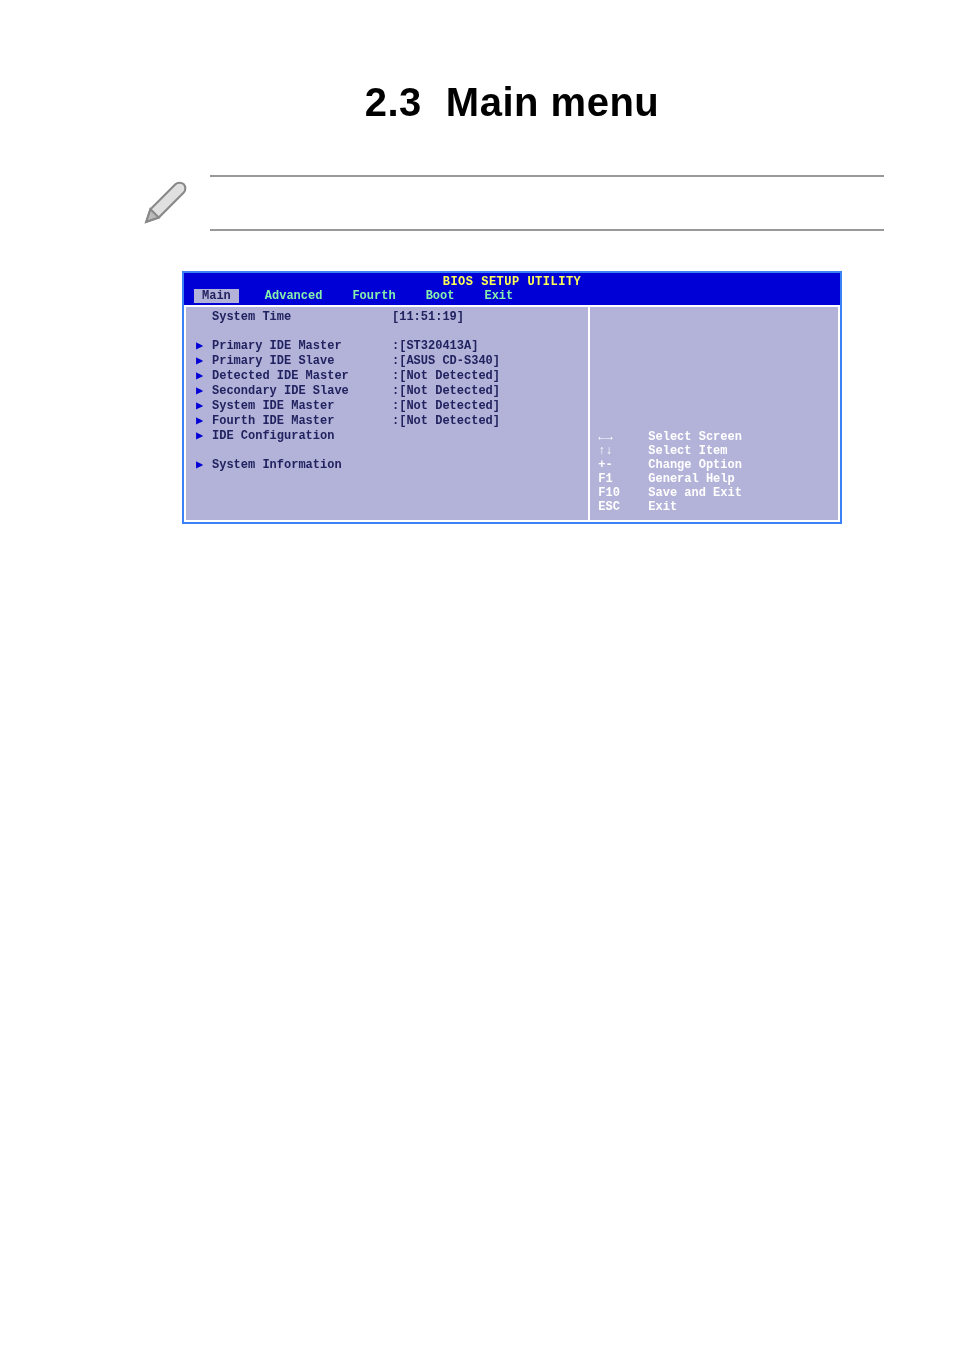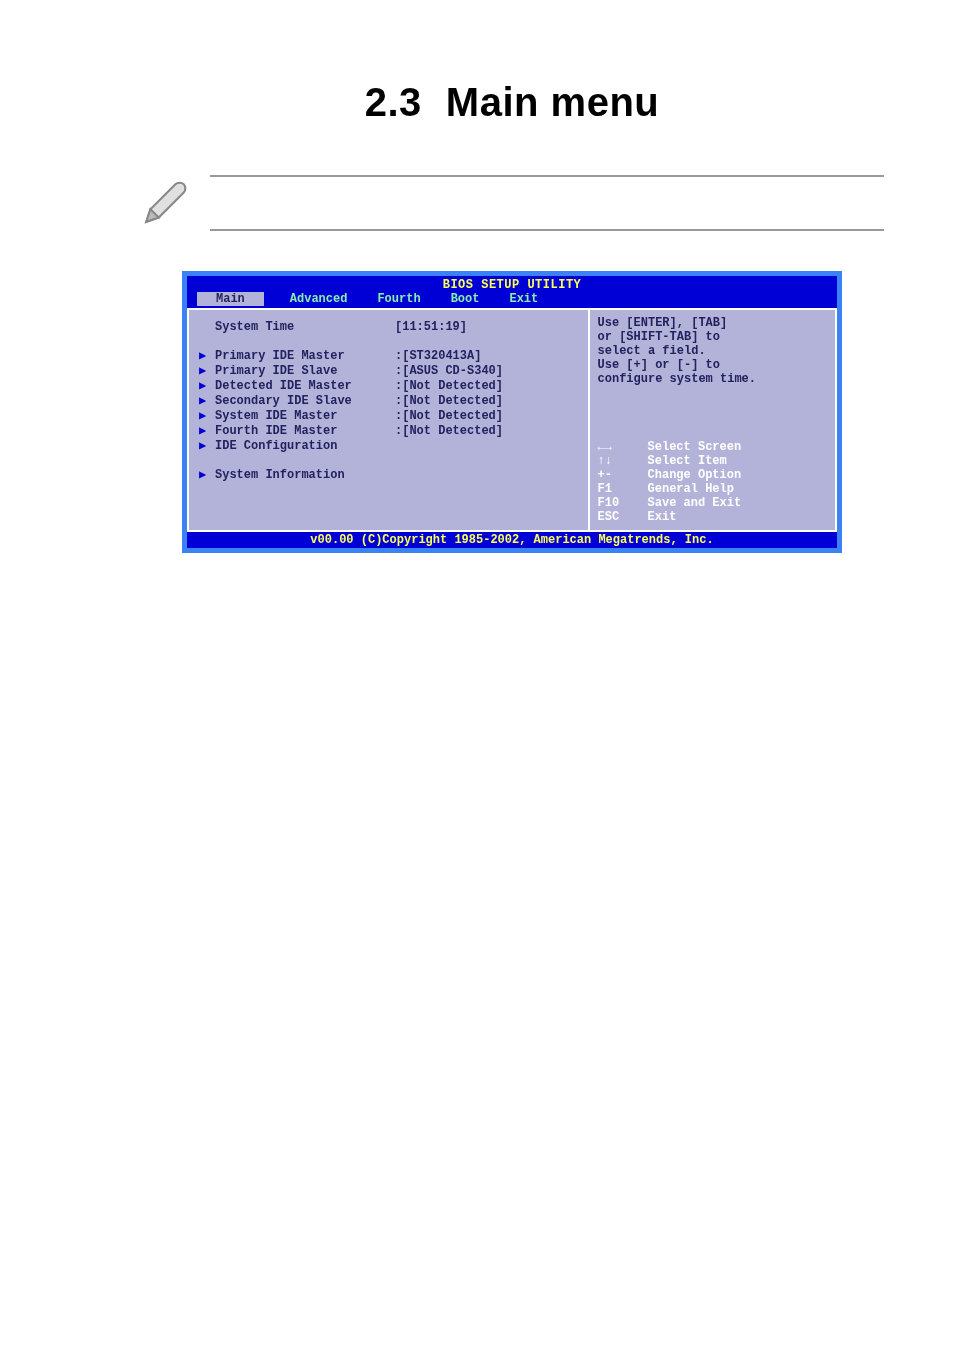--- a/index.html
+++ b/index.html
@@ -45,21 +45,21 @@
       height: 100%;
       background: linear-gradient(#fff, #fff);
     }
     .bios-frame {
       margin-top: 40px;
       width: 660px;
       margin-left: auto;
       margin-right: auto;
     }
     .bios {
-      border: 5px solid #3b82f6;
+      border: 2px solid #3b82f6;
       background: #b3b3d9;
       font-family: "Courier New", monospace;
       font-size: 12px;
       font-weight: bold;
     }
     .bios-title-bar {
       background: #0000d6;
       color: #ffff55;
       text-align: center;
       font-weight: bold;
@@ -75,31 +75,31 @@
     }
     .bios-tab {
       color: #86efac;
       font-weight: bold;
       padding: 0 4px;
     }
     .bios-tab.selected {
       background: #b3b3d9;
       color: #222260;
       font-weight: bold;
-      padding: 0 19px;
+      padding: 0 8px;
     }
     .bios-body {
       display: flex;
       background: #b3b3d9;
     }
     .bios-main {
       flex: 1.65;
       border: 2px solid #fff;
       border-right: none;
-      padding: 10px 10px 20px 10px;
+      padding: 3px 10px 20px 10px;
       color: #222260;
     }
     .bios-side {
       flex: 1;
       border: 2px solid #fff;
       padding: 6px 8px;
       color: #222260;
       display: flex;
       flex-direction: column;
     }
@@ -214,27 +214,20 @@
           <div class="spacer"></div>
           <div class="bios-row">
             <span class="arrow-marker">▶</span>
             <span class="label-col">System Information</span>
             <span class="value-col"></span>
           </div>
           <div class="spacer"></div>
           <div class="spacer"></div>
         </div>
         <div class="bios-side">
-          <div class="help-text">
-            <div>Use [ENTER], [TAB]</div>
-            <div>or [SHIFT-TAB] to</div>
-            <div>select a field.</div>
-            <div>Use [+] or [-] to</div>
-            <div>configure system time.</div>
-          </div>
           <div class="nav-legend">
             <div class="nav-row">
               <span class="nav-key">←→</span>
               <span>Select Screen</span>
             </div>
             <div class="nav-row">
               <span class="nav-key">↑↓</span>
               <span>Select Item</span>
             </div>
             <div class="nav-row">
@@ -249,16 +242,15 @@
               <span class="nav-key">F10</span>
               <span>Save and Exit</span>
             </div>
             <div class="nav-row">
               <span class="nav-key">ESC</span>
               <span>Exit</span>
             </div>
           </div>
         </div>
       </div>
-      <div class="bios-footer">v00.00 (C)Copyright 1985-2002, American Megatrends, Inc.</div>
     </div>
   </div>
 </div>
 
 </body></html>

